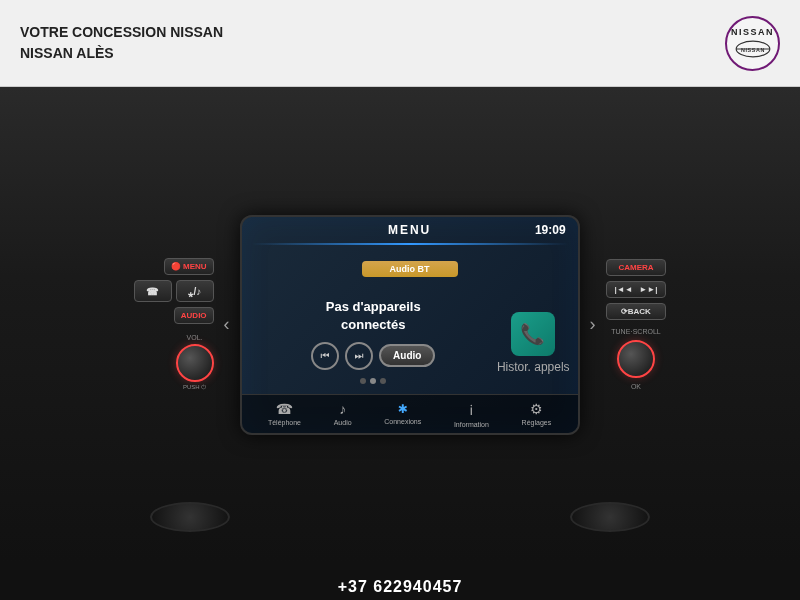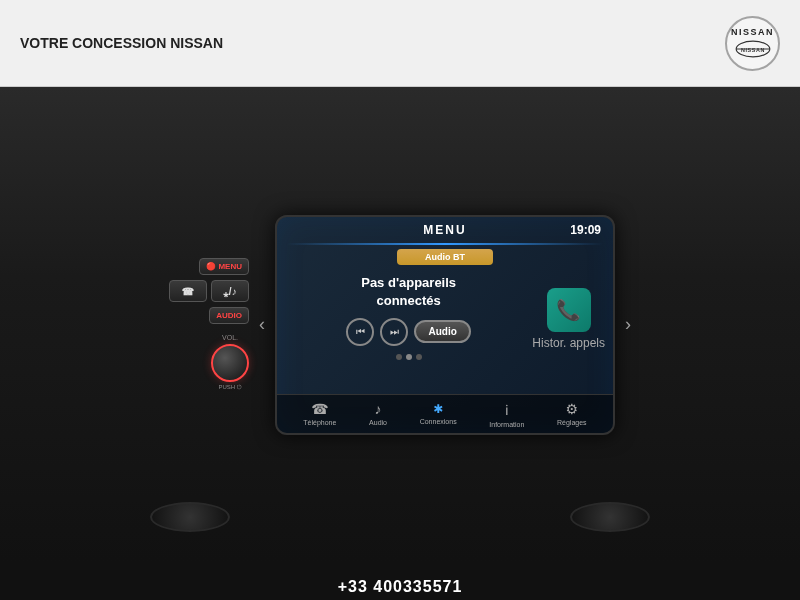--- a/index.html
+++ b/index.html
@@ -24,21 +24,21 @@
     #header-text {
       font-size: 14px;
       font-weight: bold;
       color: #222;
       line-height: 1.5;
     }
     #nissan-logo {
       width: 55px;
       height: 55px;
       border-radius: 50%;
-      border: 2px solid #a3a3a3;
+      border: 2px solid #701a75;
       display: flex;
       flex-direction: column;
       align-items: center;
       justify-content: center;
       font-size: 7px;
       font-weight: bold;
       color: #333;
       letter-spacing: 1px;
       background: #f5f5f5;
     }
@@ -163,21 +163,21 @@
     }
 
     
     #audio-bt-tab {
       background: linear-gradient(180deg, #d4a44c, #c8982a);
       border-radius: 4px;
       color: #fff;
       font-size: 9px;
       font-weight: bold;
       padding: 3px 28px;
-      margin: 4px auto;
+      margin: 16px auto;
       display: block;
       width: fit-content;
       text-align: center;
     }
 
     
     #screen-content {
       display: flex;
       align-items: center;
       justify-content: flex-end;
@@ -383,20 +383,21 @@
       background: radial-gradient(circle, #333, #111);
       border: 2px solid #2a2a2a;
     }
   </style>
 </head>
 <body>
 
 <div id="header">
   <div id="header-text">
     <div>VOTRE CONCESSION NISSAN</div>
+    <div>NISSAN ALÈS</div>
   </div>
   <div id="nissan-logo">
     <div style="font-size:9px;font-weight:bold;letter-spacing:1.5px;color:#222;">NISSAN</div>
 
     <svg width="36" height="20" viewBox="0 0 60 30" style="margin-top:2px;">
       <ellipse cx="30" cy="15" rx="28" ry="13" fill="none" stroke="#333" stroke-width="2"></ellipse>
       <line x1="2" y1="15" x2="58" y2="15" stroke="#333" stroke-width="2"></line>
       <text x="30" y="20" text-anchor="middle" fill="#333" font-size="9" font-weight="bold" font-family="Arial">NISSAN</text>
     </svg>
   </div>
@@ -488,25 +489,41 @@
         </div>
         <div class="nav-item">
           <div class="nav-icon">⚙</div>
           <div class="nav-label">Réglages</div>
         </div>
       </div>
     </div>
 
     <div class="nav-arrow">›</div>
 
+    <div id="right-panel">
+      <div class="right-btn">
+        <span>CAMERA</span>
+      </div>
+      <div class="right-btn white-text">
+        <span>|◄◄</span>
+        &nbsp;
+        <span>►►|</span>
+      </div>
+      <div class="right-btn white-text">
+        <span>⟳BACK</span>
+      </div>
+      <div class="tune-label">TUNE·SCROLL</div>
+      <div class="right-knob"></div>
+      <div class="ok-label">OK</div>
+    </div>
 
   </div>
 
   <div id="dash-vents">
     <div class="vent"></div>
     <div class="vent"></div>
   </div>
 
 </div>
 
 <div id="footer">
-  <div id="phone-number">+33 400335571</div>
+  <div id="phone-number">+37 622940457</div>
 </div>
 
 </body></html>

